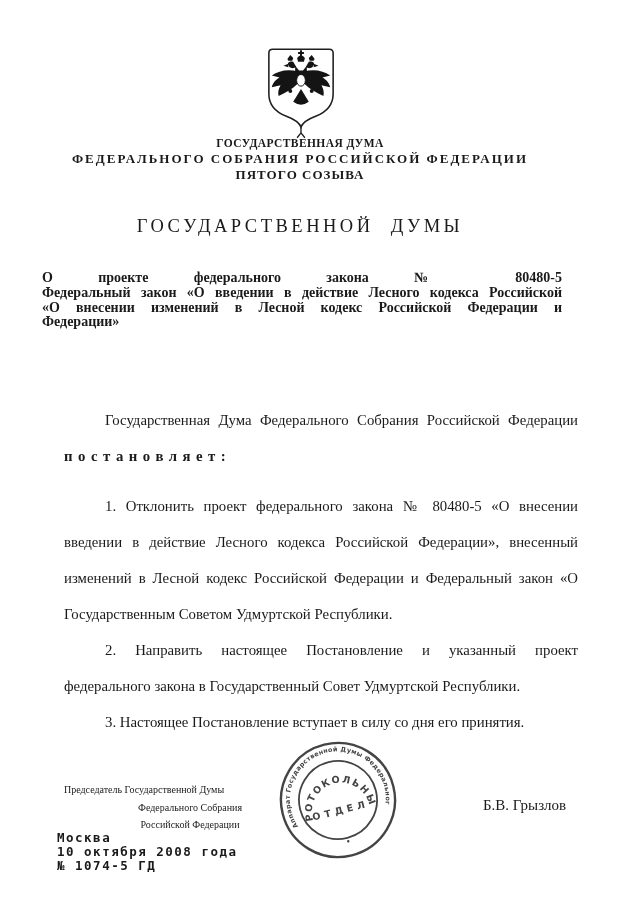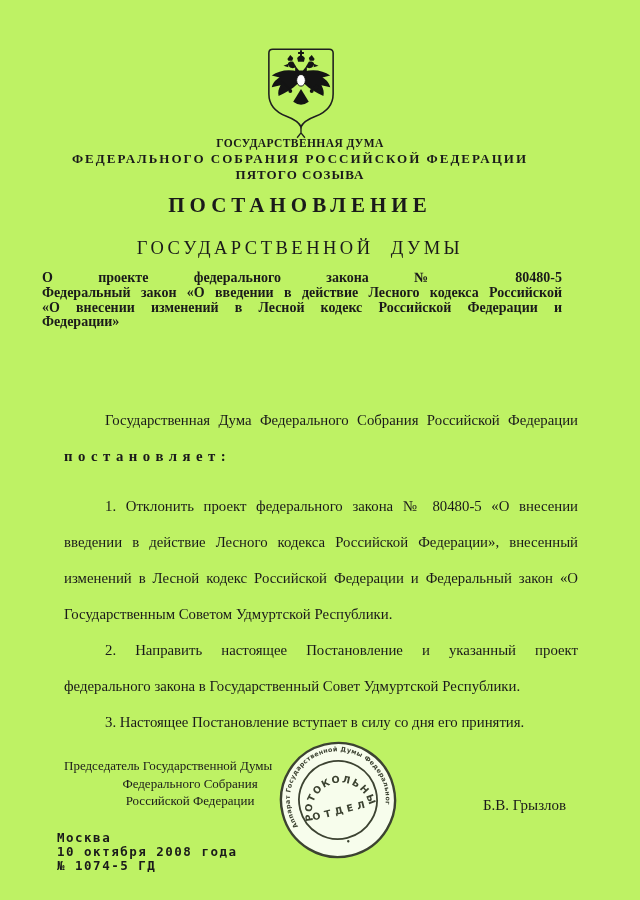--- a/index.html
+++ b/index.html
@@ -1,18 +1,18 @@
 <!DOCTYPE html>
 <html><head>
 <meta charset="utf-8">
 <style>
   html,body { margin:0; padding:0; background:#e8e8e8; }
   .page {
     position:relative; width:640px; height:900px; margin:0 auto;
-    background:#bef264; color:#1a1a1a; overflow:hidden;
+    background:#ffffff; color:#1a1a1a; overflow:hidden;
     font-family:"Liberation Serif", serif;
   }
   
   .emblem { position:absolute; left:264px; top:44px; width:74px; height:96px; }
   .org-block { position:absolute; left:40px; top:135px; width:520px; text-align:center; font-weight:bold; }
   .org-l1 { font-size:11.5px; line-height:16px; letter-spacing:0.4px; }
   .org-l2 { font-size:13px; line-height:16px; letter-spacing:2px; }
   .org-l3 { font-size:13px; line-height:16px; letter-spacing:1px; }
   .headline { position:absolute; left:40px; top:194px; width:520px; text-align:center; }
   .headline-1 { font-size:21px; font-weight:bold; letter-spacing:5px; line-height:22px; }
@@ -21,21 +21,21 @@
              font-weight:bold; font-size:14px; line-height:14.8px; }
   
   .body-text { position:absolute; left:64px; top:402px; width:514px; font-size:14.8px; line-height:36px; }
   .ln { text-align:justify; text-align-last:justify; }
   .ln.last { text-align-last:left; }
   .para .ln:first-child { text-indent:41px; }
   .intro { text-align:justify; text-align-last:justify; text-indent:41px; }
   .resolves { font-weight:bold; letter-spacing:5.5px; }
   .point-1 { margin-top:14px; }
   
-  .signature { position:absolute; left:64px; top:757px; width:252px; font-size:13px; line-height:17.5px; }
+  .signature { position:absolute; left:64px; top:781px; width:252px; font-size:10px; line-height:17.5px; }
   .sig-l1 { white-space:nowrap; }
   .sig-c  { text-align:center; }
   .sig-name { position:absolute; left:483px; top:797px; font-size:15px;text-align:center; }
   
   .stamp { position:absolute; left:276px; top:738px; width:124px; height:124px; }
   
   .footer { position:absolute; left:57px; top:831px;
             font-family:"DejaVu Sans Mono","Liberation Mono",monospace;
             font-weight:bold; font-size:12.5px; line-height:14px; letter-spacing:1.5px; }
 </style>
@@ -70,21 +70,20 @@
     <ellipse cx="38" cy="36" rx="4.5" ry="6" fill="#ffffff" stroke="#141414" stroke-width="1"></ellipse>
   </svg>
 
   <div class="org-block">
     <div class="org-l1">ГОСУДАРСТВЕННАЯ ДУМА</div>
     <div class="org-l2">ФЕДЕРАЛЬНОГО СОБРАНИЯ РОССИЙСКОЙ ФЕДЕРАЦИИ</div>
     <div class="org-l3">ПЯТОГО СОЗЫВА</div>
   </div>
 
   <div class="headline">
-    <div class="headline-1">ПОСТАНОВЛЕНИЕ</div>
     <div class="headline-2">ГОСУДАРСТВЕННОЙ ДУМЫ</div>
   </div>
 
   <div class="subject">
       <div class="ln">О проекте федерального закона № 80480-5</div>
       <div class="ln">Федеральный закон «О введении в действие Лесного кодекса Российской</div>
       <div class="ln">«О внесении изменений в Лесной кодекс Российской Федерации и</div>
       <div class="ln last">Федерации»</div>
     </div>
 

